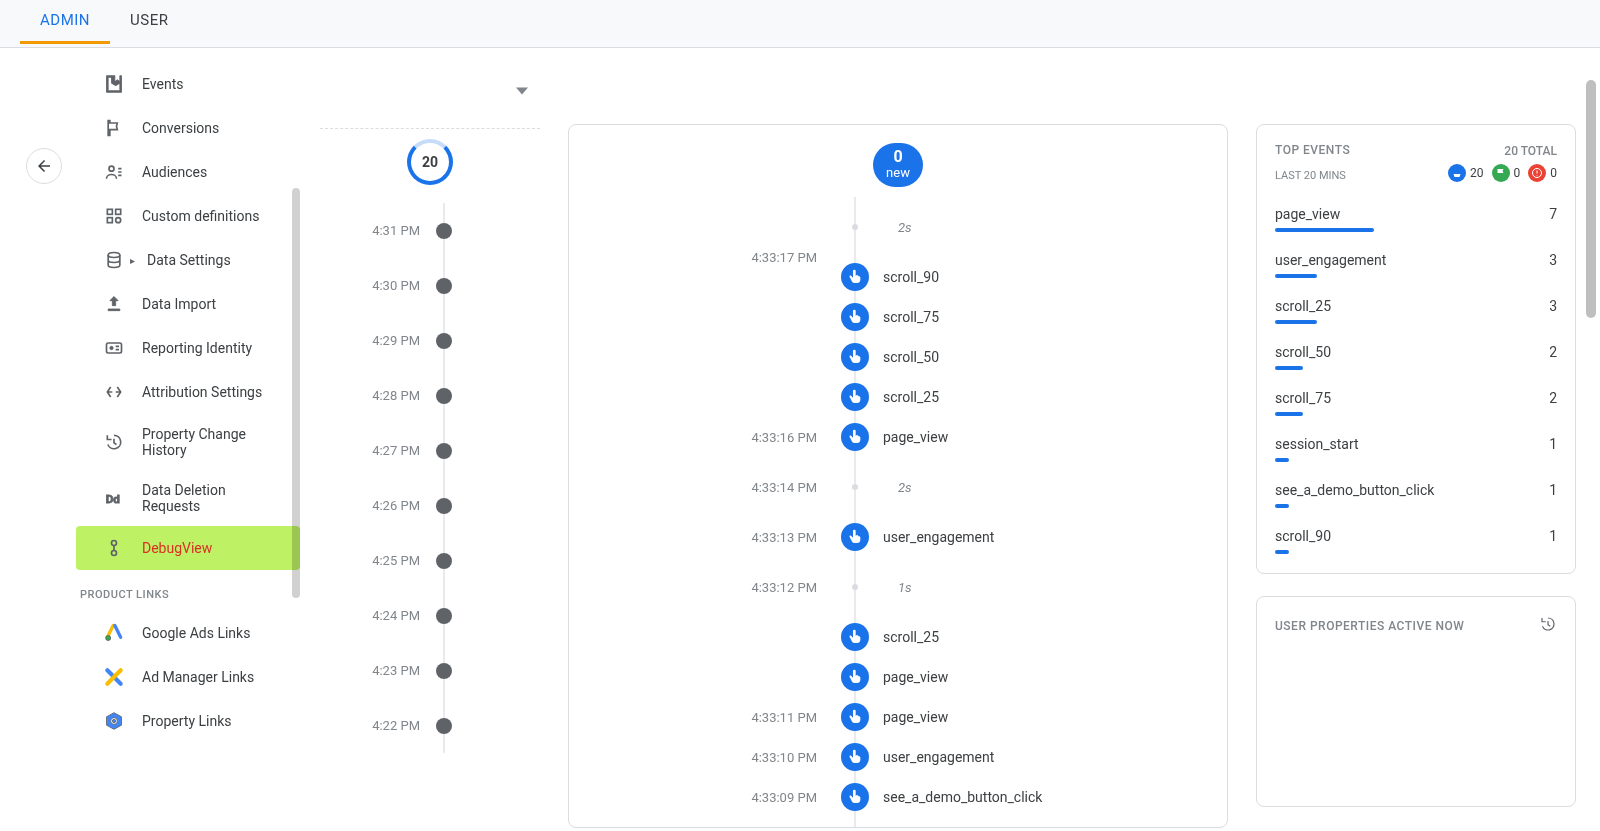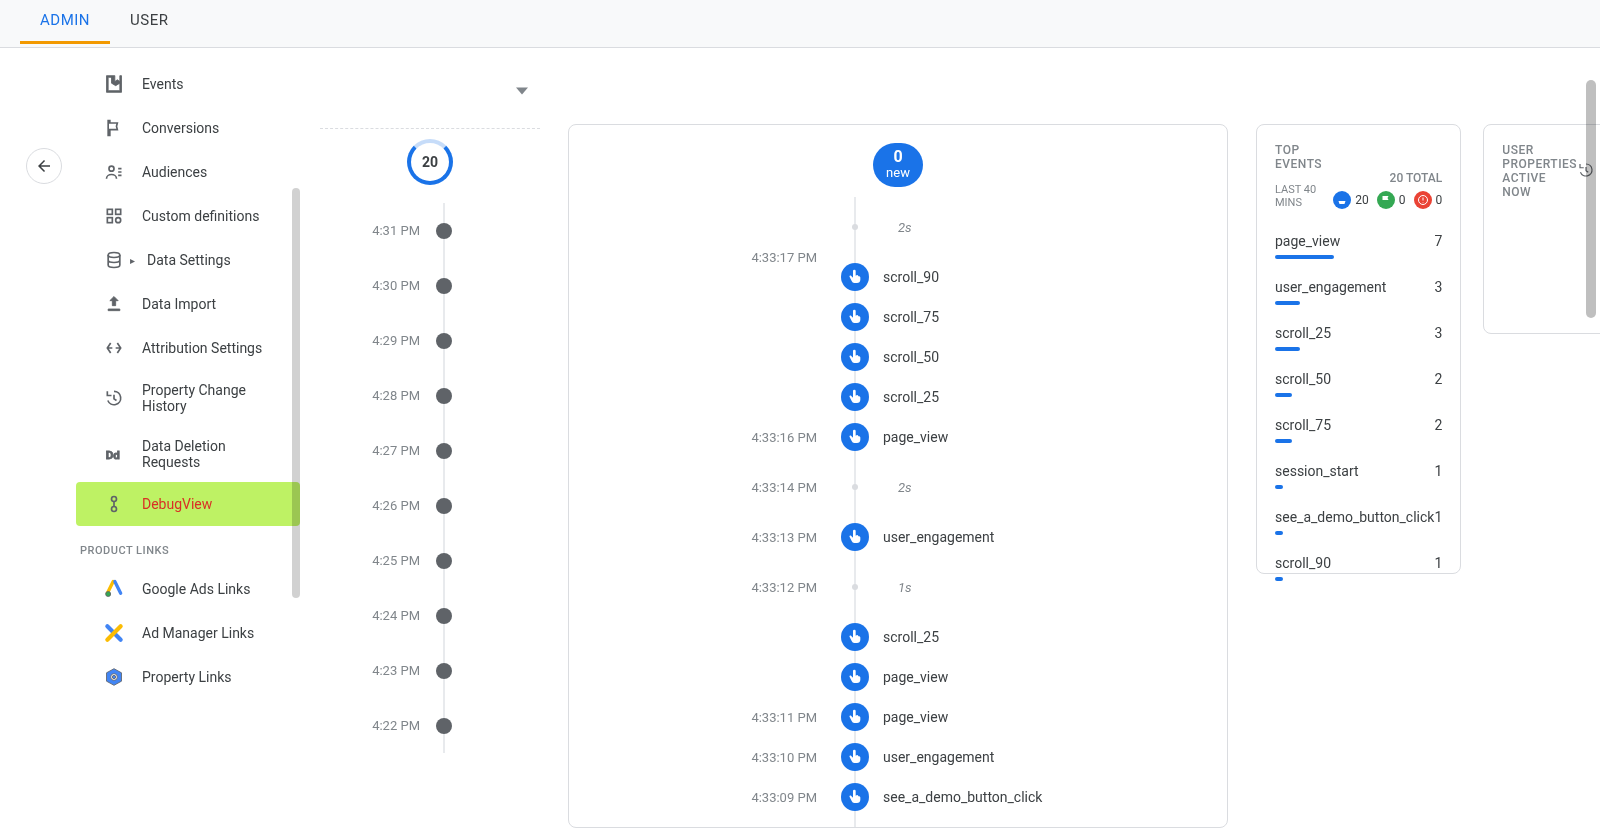--- a/index.html
+++ b/index.html
@@ -65,21 +65,21 @@
   .sec-row{position:relative;min-height:40px;display:flex;align-items:center;}
   .sec-row.gap{min-height:60px;}
   .sec-time{position:absolute;left:-184px;width:160px;text-align:right;font-size:13px;color:var(--text-light);top:50%;transform:translateY(-50%);}
   .sec-gaptext{font-style:italic;font-size:13px;color:var(--text-light);margin-left:40px;}
   .sec-dot{width:28px;height:28px;border-radius:50%;background:var(--blue);display:flex;align-items:center;justify-content:center;position:relative;z-index:1;flex-shrink:0;}
   .sec-dot svg{width:16px;height:16px;fill:#fff;}
   .sec-dot.tiny{width:6px;height:6px;background:var(--grey-light);margin-left:11px;}
   .sec-label{margin-left:14px;font-size:14px;color:var(--text-dark);}
 
   
-  .right-col{width:320px;display:flex;flex-direction:row;gap:22px;margin-top:76px;}
+  .right-col{width:320px;display:flex;flex-direction:column;gap:22px;margin-top:76px;}
   .top-events-card{height:450px;}
   .te-head{display:flex;justify-content:space-between;align-items:flex-end;margin-bottom:14px;}
   .te-title-wrap{}
   .te-title{font-size:12px;letter-spacing:0.5px;color:var(--text-light);font-weight:500;}
   .te-sub{font-size:11px;color:var(--text-light);margin-top:4px;}
   .te-total{font-size:12px;color:var(--text-light);font-weight:500;}
   .te-chips{display:flex;gap:8px;align-items:center;}
   .chip{display:flex;align-items:center;gap:4px;font-size:12px;color:var(--text-dark);}
   .chip-dot{width:18px;height:18px;border-radius:50%;display:flex;align-items:center;justify-content:center;}
   .chip-dot svg{width:12px;height:12px;fill:#fff;}
@@ -164,20 +164,30 @@
         <span class="icon">
             <svg viewBox="0 0 24 24">
               <path d="M12 3l5 5h-3v6h-4V8H7l5-5zM5 18h14v2H5z" fill="var(--grey)"></path>
             </svg>
           </span>
         <span class="label">Data Import</span>
       </div>
       <div class="side-item">
         <span class="icon">
             <svg viewBox="0 0 24 24">
+              <rect x="3" y="6" width="18" height="12" rx="2" fill="none" stroke="var(--grey)" stroke-width="2"></rect>
+              <circle cx="9" cy="12" r="2" fill="var(--grey)"></circle>
+              <path d="M14 10h4M14 14h4" stroke="var(--grey)" stroke-width="2"></path>
+            </svg>
+          </span>
+        <span class="label">Reporting Identity</span>
+      </div>
+      <div class="side-item">
+        <span class="icon">
+            <svg viewBox="0 0 24 24">
               <path d="M4 12h6m4 0h6M8 6l-4 6 4 6M16 6l4 6-4 6" fill="none" stroke="var(--grey)" stroke-width="2"></path>
             </svg>
           </span>
         <span class="label">Attribution Settings</span>
       </div>
       <div class="side-item">
         <span class="icon">
             <svg viewBox="0 0 24 24">
               <path d="M12 4a8 8 0 1 1-7.4 11M4 4v5h5" fill="none" stroke="var(--grey)" stroke-width="2"></path>
               <path d="M12 8v5l3 2" fill="none" stroke="var(--grey)" stroke-width="2"></path>
@@ -411,21 +421,21 @@
           </div>
         </div>
     </div>
 
     <div class="right-col">
       <div class="card top-events-card">
         <div class="te-head">
           <div class="te-title-wrap">
             <div class="te-title">TOP EVENTS</div>
             <div style="display:flex;align-items:center;gap:18px;margin-top:8px;">
-              <div class="te-sub">LAST 40 MINS</div>
+              <div class="te-sub">LAST 20 MINS</div>
             </div>
           </div>
           <div style="text-align:right;">
             <div class="te-total">20 TOTAL</div>
             <div class="te-chips" style="margin-top:6px;">
               <div class="chip">
                 <span class="chip-dot" style="background:var(--blue);">
                     <svg viewBox="0 0 24 24">
                       <path d="M12 3v7m0 0l-3-3m3 3 3-3M5 14h14l-2 6H7z"></path>
                     </svg>

